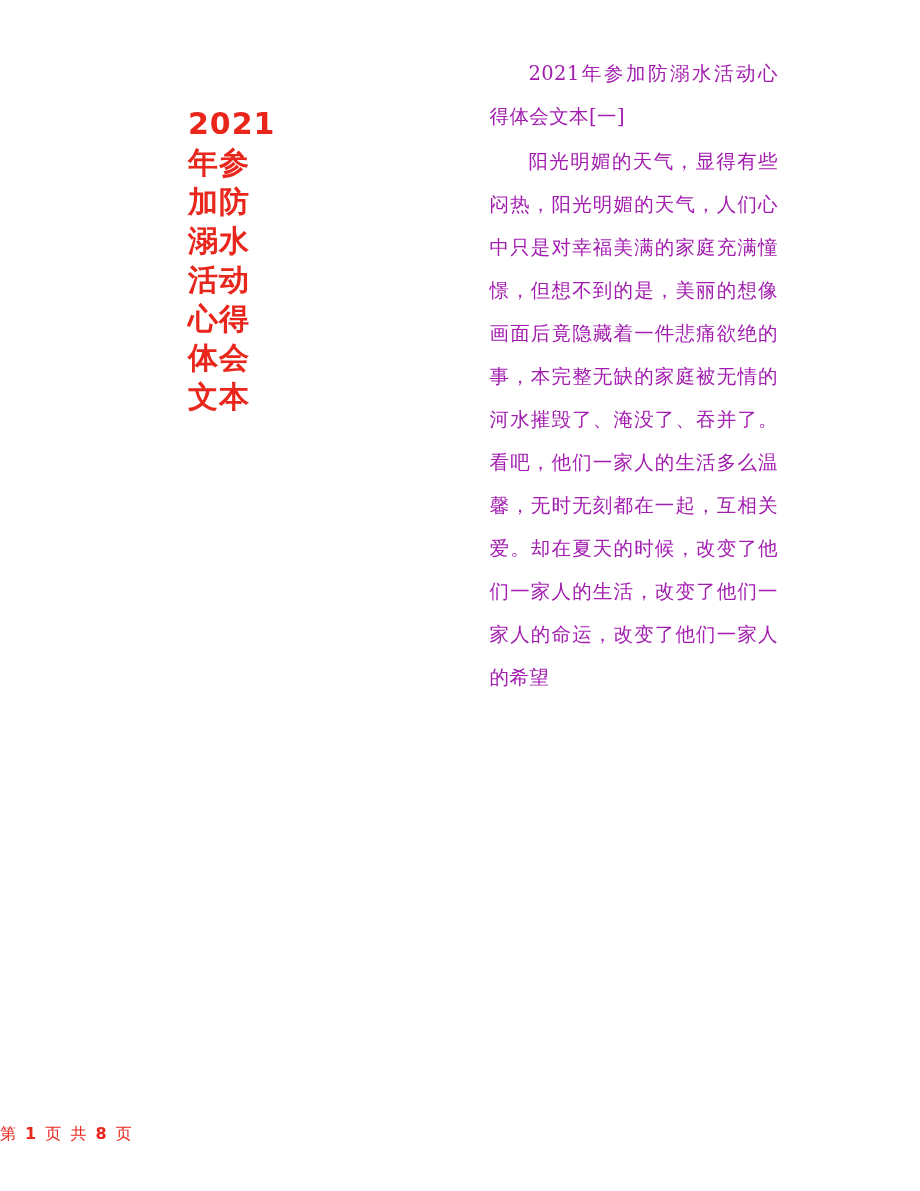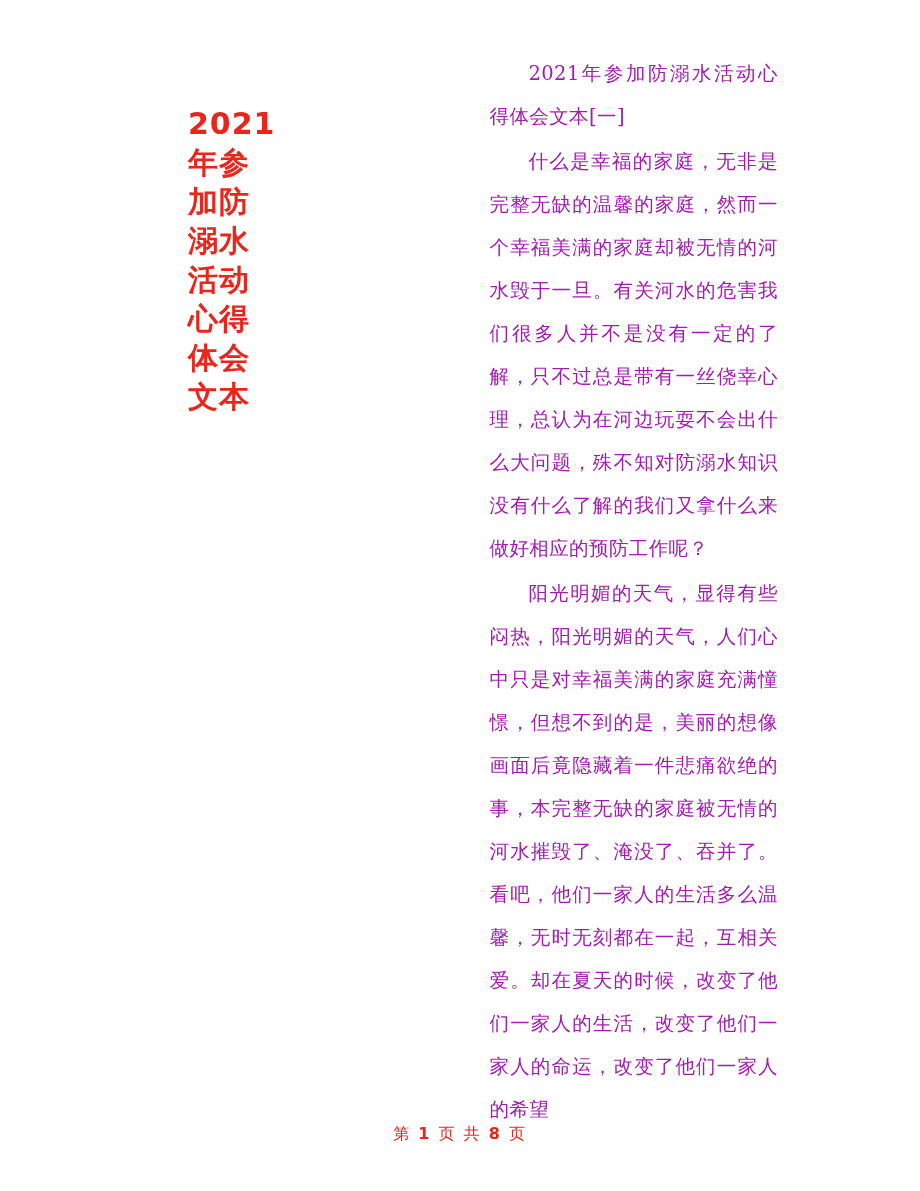--- a/index.html
+++ b/index.html
@@ -48,40 +48,38 @@
     text-justify: inter-ideograph;
   }
   .para.indent {
     text-indent: 2em;
   }
   .footer {
     position: absolute;
     left: 0;
     right: 0;
     bottom: 46px;
-    text-align: center;
     color: #e8261c;
     font-size: 16px;
     font-family: "DejaVu Sans", "Liberation Sans", sans-serif;
     letter-spacing: 2px;
   }
   .footer .num {
     font-weight: bold;
   }
 </style>
 </head>
 <body>
 
 <div class="page">
 
   <h1 class="doc-title">2021年参加防溺水活动心得体会文本</h1>
 
   <div class="body-block">
     <p class="para indent">2021年参加防溺水活动心得体会文本[一]</p>
-    <p class="para indent">什么是幸福的家庭，无非是完整无缺的温馨的家庭，然而一个幸福美满的家庭却被无情的河水毁于一旦。有关河水的危害我们很多人并不是没有一定的了解，只不过总是带有一丝侥幸心理，总认为在河边玩耍不会出什么大问题，殊不知对防溺水知识没有什么了解的我们又拿什么来做好相应的预防工作呢？</p>
     <p class="para indent">阳光明媚的天气，显得有些闷热，阳光明媚的天气，人们心中只是对幸福美满的家庭充满憧憬，但想不到的是，美丽的想像画面后竟隐藏着一件悲痛欲绝的事，本完整无缺的家庭被无情的河水摧毁了、淹没了、吞并了。看吧，他们一家人的生活多么温馨，无时无刻都在一起，互相关爱。却在夏天的时候，改变了他们一家人的生活，改变了他们一家人的命运，改变了他们一家人的希望</p>
   </div>
 
   <div class="footer">
     <span>第</span>
     <span class="num">1</span>
     <span>页 共</span>
     <span class="num">8</span>
     <span>页</span>
   </div>

